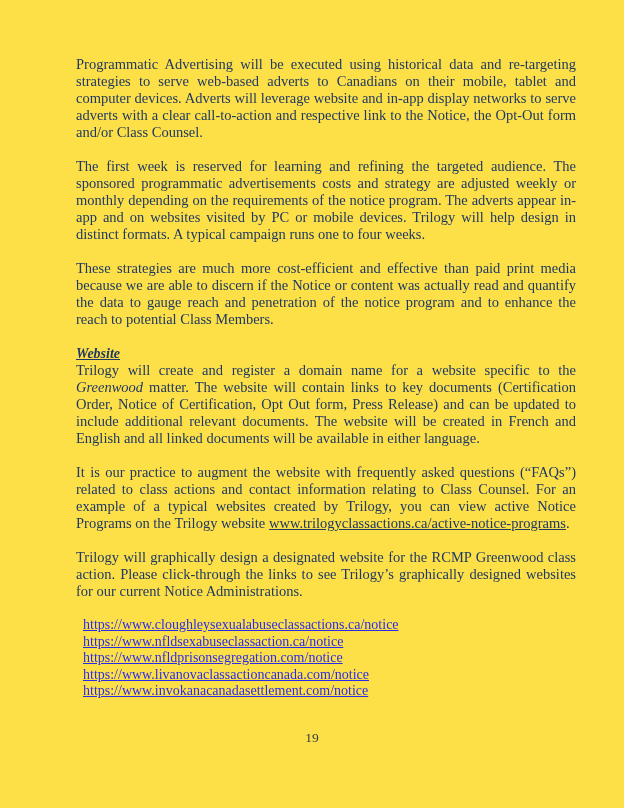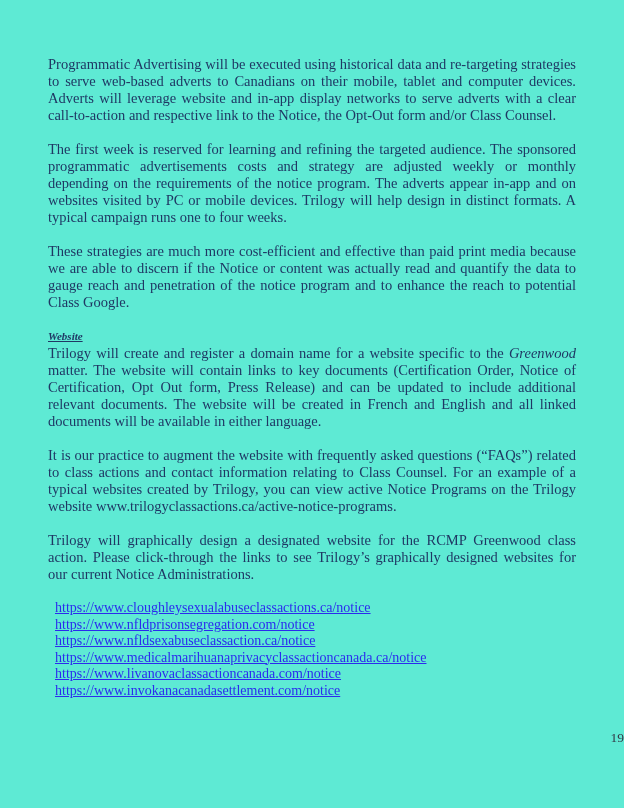--- a/index.html
+++ b/index.html
@@ -5,91 +5,91 @@
   html, body {
     margin: 0;
     padding: 0;
     background: #ffffff;
   }
   .page {
     position: relative;
     width: 624px;
     height: 808px;
     box-sizing: border-box;
-    background: #5eead4;
-    padding: 56px 48px 0 48px;
+    background: #fde047;
+    padding: 56px 48px 0 76px;
     font-family: "Liberation Serif", serif;
     font-size: 14.5px;
     line-height: 17px;
     color: #1f3864;
     overflow: hidden;
   }
   p.body-text {
     margin: 0 0 17px 0;
     text-align: justify;
   }
   .section-heading {
-    font-size: 11px;
+    font-size: 14px;
     line-height: 17px;
     margin: 0;
     font-weight: bold;
     font-style: italic;
     text-decoration: underline;
     color: #1f3864;
   }
   .inline-link {
     color: #1f3864;
+    text-decoration: underline;
     cursor: pointer;
   }
   .links-list {
     margin: 0 0 26px 7px;
   }
   .notice-link {
     display: table;
     color: #2b2bee;
     text-decoration: underline;
     font-size: 14px;
     line-height: 16.5px;
     cursor: pointer;
     white-space: nowrap;
   }
   .page-number {
     position: absolute;
     left: 0;
     right: 0;
     top: 729px;
-    text-align: right;
+    text-align: center;
     font-size: 13.5px;
     color: #333946;
   }
 </style>
 </head>
 <body>
 
 <div class="page">
 
   <p class="body-text">Programmatic Advertising will be executed using historical data and re-targeting strategies to serve web-based adverts to Canadians on their mobile, tablet and computer devices. Adverts will leverage website and in-app display networks to serve adverts with a clear call-to-action and respective link to the Notice, the Opt-Out form and/or Class Counsel.</p>
 
   <p class="body-text">The first week is reserved for learning and refining the targeted audience. The sponsored programmatic advertisements costs and strategy are adjusted weekly or monthly depending on the requirements of the notice program. The adverts appear in-app and on websites visited by PC or mobile devices. Trilogy will help design in distinct formats. A typical campaign runs one to four weeks.</p>
 
-  <p class="body-text">These strategies are much more cost-efficient and effective than paid print media because we are able to discern if the Notice or content was actually read and quantify the data to gauge reach and penetration of the notice program and to enhance the reach to potential Class Google.</p>
+  <p class="body-text">These strategies are much more cost-efficient and effective than paid print media because we are able to discern if the Notice or content was actually read and quantify the data to gauge reach and penetration of the notice program and to enhance the reach to potential Class Members.</p>
 
   <h2 class="section-heading">Website</h2>
 
   <p class="body-text"><span>Trilogy will create and register a domain name for a website specific to the </span><em>Greenwood</em><span> matter. The website will contain links to key documents (Certification Order, Notice of Certification, Opt Out form, Press Release) and can be updated to include additional relevant documents. The website will be created in French and English and all linked documents will be available in either language.</span></p>
 
   <p class="body-text"><span>It is our practice to augment the website with frequently asked questions (“FAQs”) related to class actions and contact information relating to Class Counsel. For an example of a typical websites created by Trilogy, you can view active Notice Programs on the Trilogy website </span><a class="inline-link">www.trilogyclassactions.ca/active-notice-programs</a><span>.</span></p>
 
   <p class="body-text">Trilogy will graphically design a designated website for the RCMP Greenwood class action. Please click-through the links to see Trilogy’s graphically designed websites for our current Notice Administrations.</p>
 
   <div class="links-list">
     <a class="notice-link">https://www.cloughleysexualabuseclassactions.ca/notice</a>
+    <a class="notice-link">https://www.nfldsexabuseclassaction.ca/notice</a>
     <a class="notice-link">https://www.nfldprisonsegregation.com/notice</a>
-    <a class="notice-link">https://www.nfldsexabuseclassaction.ca/notice</a>
-    <a class="notice-link">https://www.medicalmarihuanaprivacyclassactioncanada.ca/notice</a>
     <a class="notice-link">https://www.livanovaclassactioncanada.com/notice</a>
     <a class="notice-link">https://www.invokanacanadasettlement.com/notice</a>
   </div>
 
 
   <div class="page-number">19</div>
 
 </div>
 
 </body></html>

